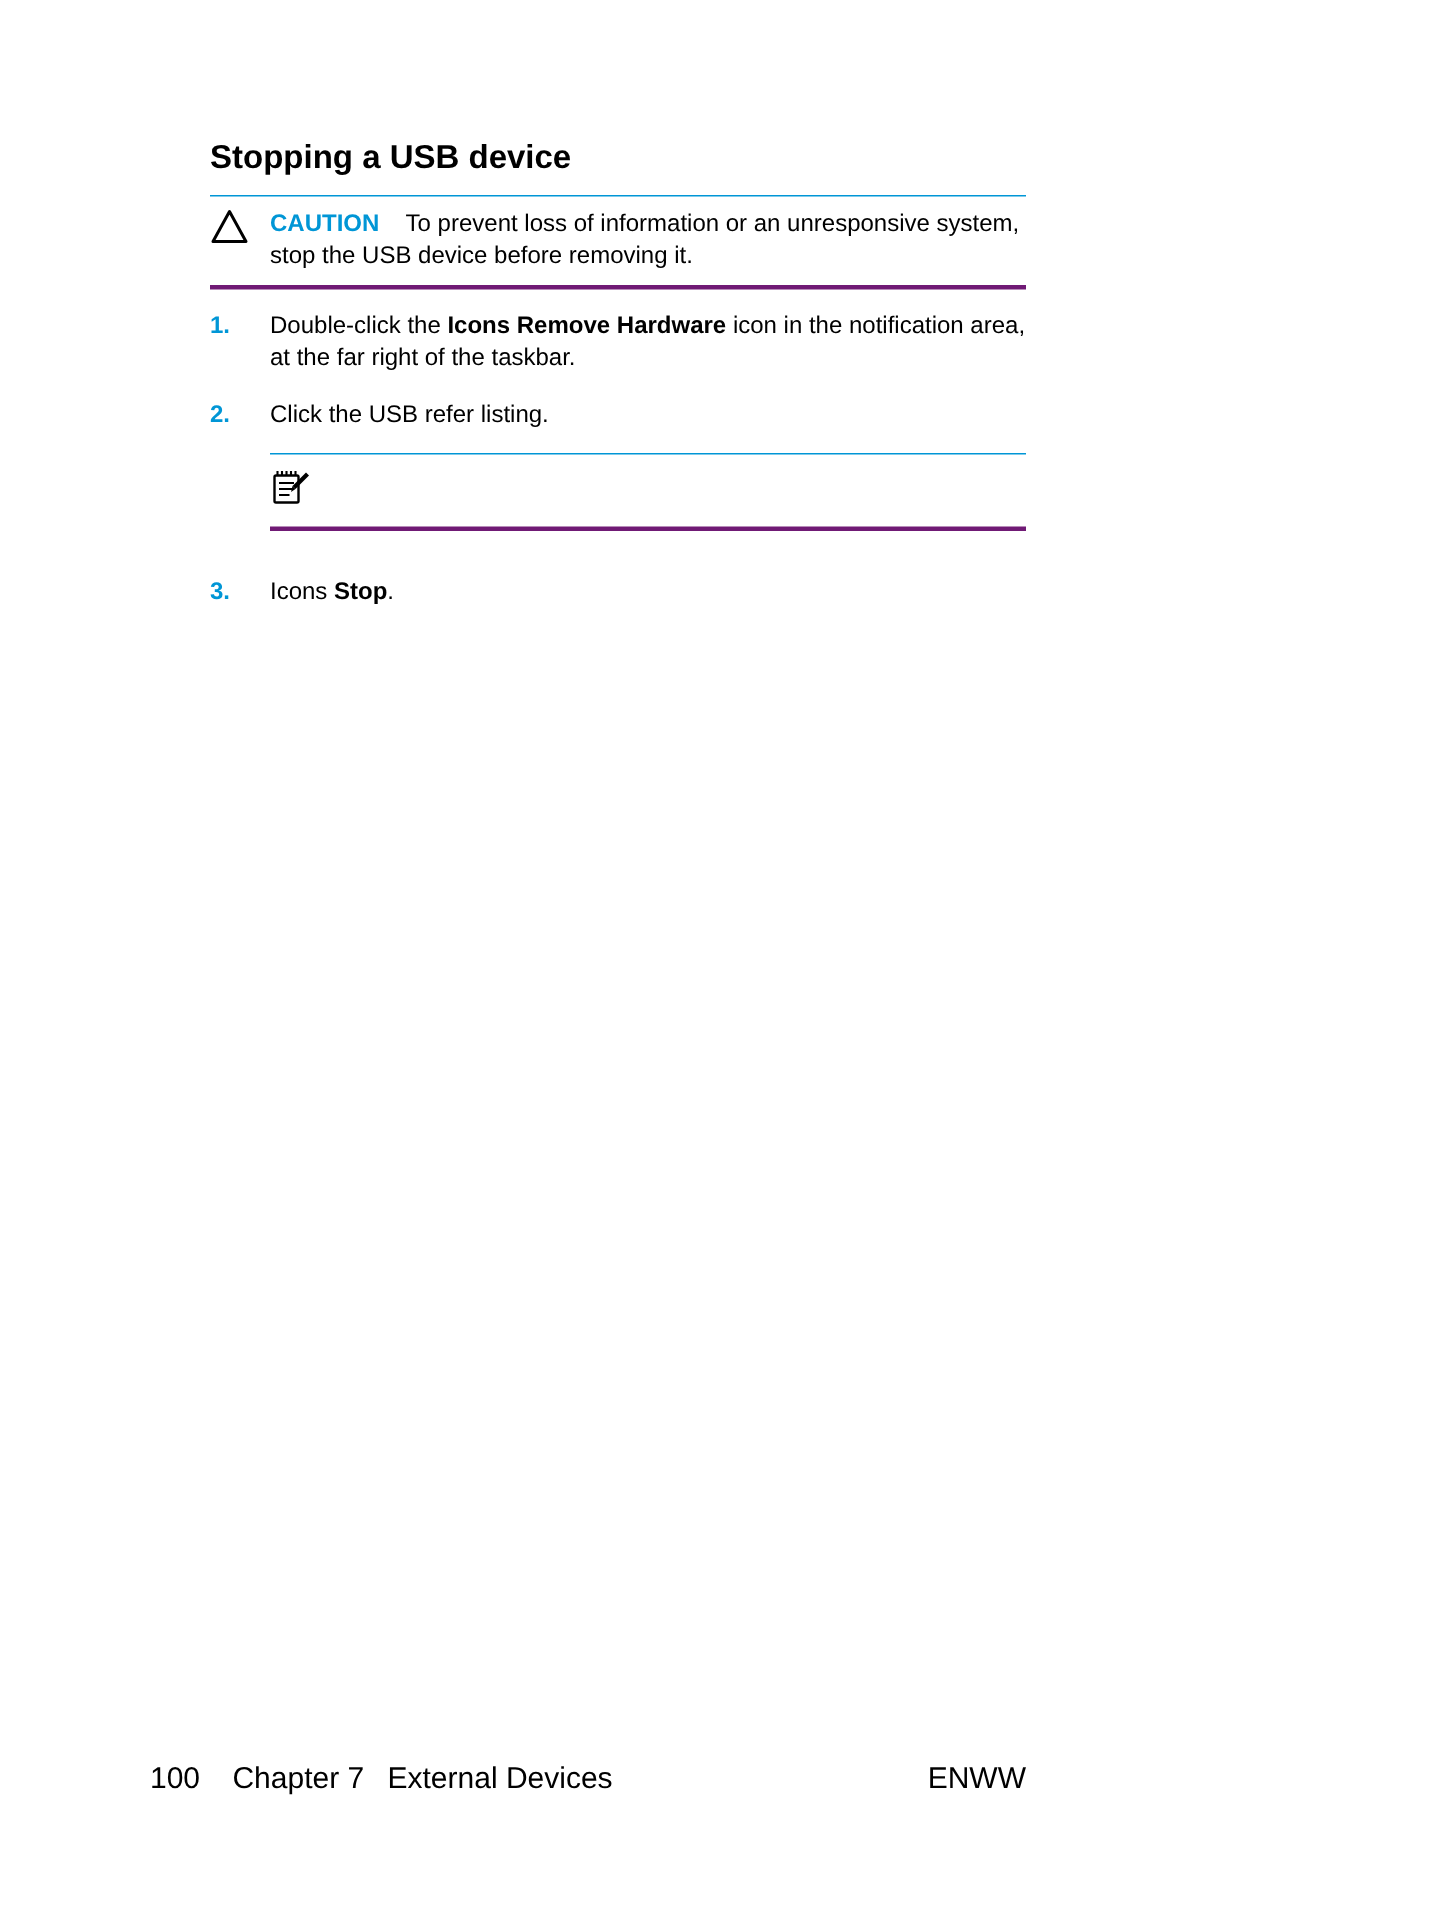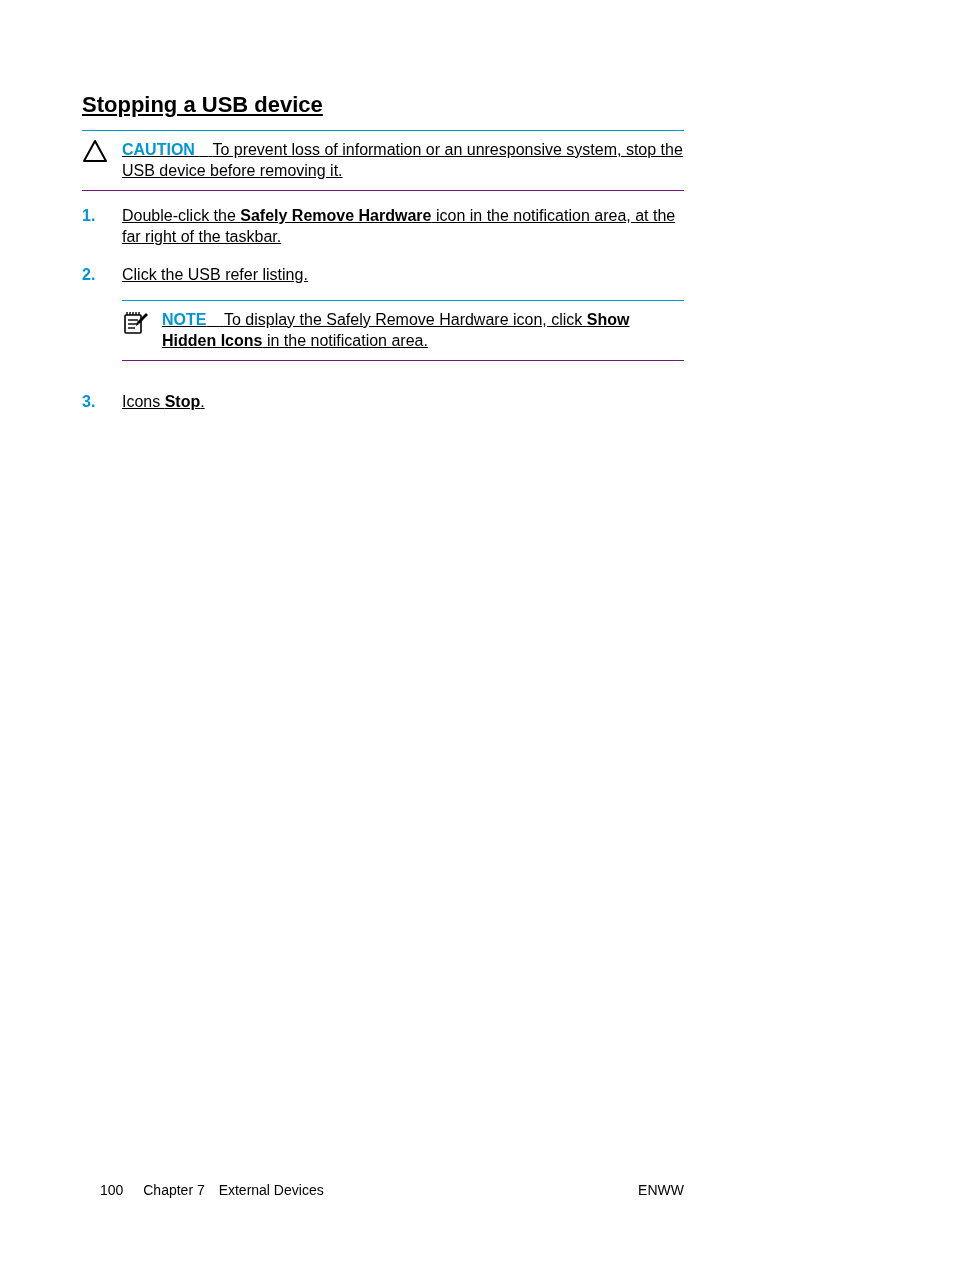--- a/index.html
+++ b/index.html
@@ -11,32 +11,31 @@
     font-family: Arial, Helvetica, sans-serif;
     color: #000;
     font-size: 16px;
     line-height: 1.35;
   }
   .page {
     position: relative;
     box-sizing: border-box;
     width: 784px;
     height: 1270px;
-    padding: 90px 100px 0 42px;
-    text-decoration: underline;
+    padding: 90px 100px 0 100px;
   }
   h2.section {
     margin: 0 0 10px 40px;
     font-size: 22px;
     font-weight: bold;
   }
   .callout {
     margin: 0 0 14px 40px;
     border-top: 1px solid #0096d6;
-    border-bottom: 1px solid #701a75;
+    border-bottom: 3px solid #701a75;
     padding: 8px 0 8px 0;
     display: flex;
   }
   .callout.inner {
     margin-left: 0;
   }
   .callout .icon-cell {
     flex: 0 0 40px;
     display: flex;
     align-items: flex-start;
@@ -72,21 +71,21 @@
     font-weight: bold;
   }
   .bold { font-weight: bold; }
   .footer {
     position: absolute;
     left: 100px;
     right: 100px;
     bottom: 70px;
     display: flex;
     justify-content: space-between;
-    font-size: 14px;
+    font-size: 20px;
   }
   .footer .left span.pnum { margin-right: 16px; }
   .footer .left span.chap { margin-right: 10px; }
 </style>
 </head>
 <body>
 
 <div class="page">
 
   <h2 class="section">Stopping a USB device</h2>
@@ -102,21 +101,21 @@
     <div class="text-cell">
       <span class="callout-label">CAUTION</span>
       <span>&nbsp;&nbsp;</span>
       <span>To prevent loss of information or an unresponsive system, stop the USB device before removing it.</span>
     </div>
   </div>
 
 
   <ol class="steps">
     <li>
-      <span>Double-click the </span><span class="bold">Safely Remove Hardware</span><span> icon in the notification area, at the far right of the taskbar.</span>
+      <span>Double-click the </span><span class="bold">Icons Remove Hardware</span><span> icon in the notification area, at the far right of the taskbar.</span>
     </li>
     <li>
       <span>Click the USB refer listing.</span>
 
       <div class="callout inner" style="margin-top:14px;">
         <div class="icon-cell">
           <span>
             <svg width="28" height="26" viewBox="0 0 28 26">
               <rect x="3" y="6" width="16" height="18" rx="1" fill="none" stroke="#000" stroke-width="1.6"></rect>
               <line x1="6" y1="11" x2="16" y2="11" stroke="#000" stroke-width="1.4"></line>
@@ -125,25 +124,20 @@
               <line x1="5" y1="6" x2="5" y2="3" stroke="#000" stroke-width="1.4"></line>
               <line x1="8" y1="6" x2="8" y2="3" stroke="#000" stroke-width="1.4"></line>
               <line x1="11" y1="6" x2="11" y2="3" stroke="#000" stroke-width="1.4"></line>
               <line x1="14" y1="6" x2="14" y2="3" stroke="#000" stroke-width="1.4"></line>
               <line x1="17" y1="6" x2="17" y2="3" stroke="#000" stroke-width="1.4"></line>
               <path d="M24 4 L26 6 L17 15 L15 13 Z" fill="#000"></path>
               <path d="M15 13 L17 15 L14 17 Z" fill="#000"></path>
             </svg>
           </span>
         </div>
-        <div class="text-cell">
-          <span class="callout-label">NOTE</span>
-          <span>&nbsp;&nbsp;</span>
-          <span>To display the Safely Remove Hardware icon, click </span><span class="bold">Show Hidden Icons</span><span> in the notification area.</span>
-        </div>
       </div>
     </li>
     <li>
       <span>Icons </span><span class="bold">Stop</span><span>.</span>
     </li>
   </ol>
 
 
 
   <div class="footer">

